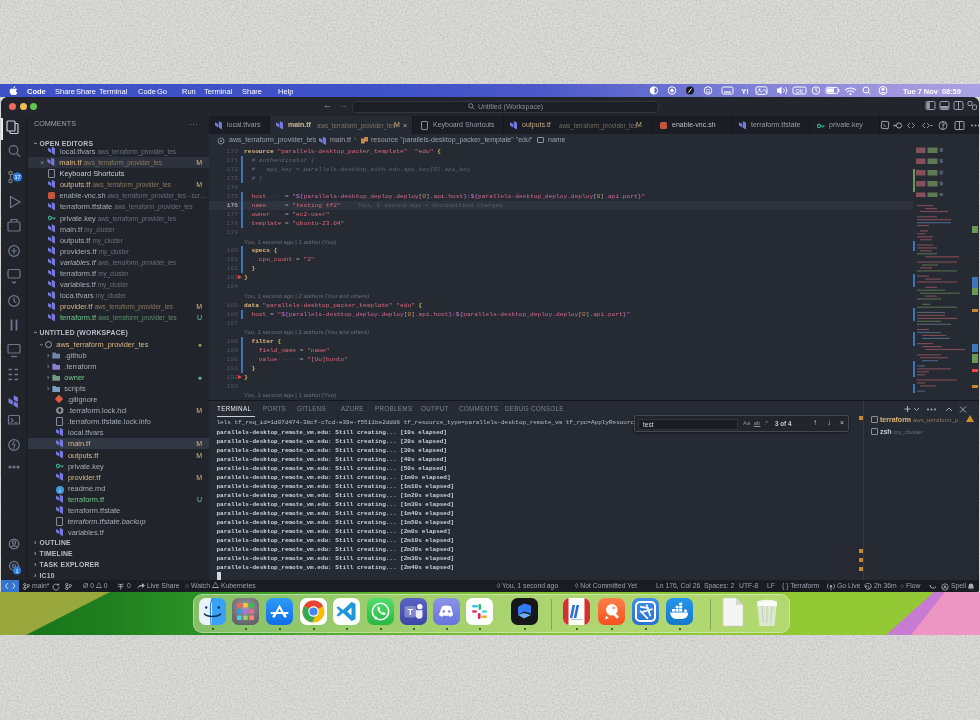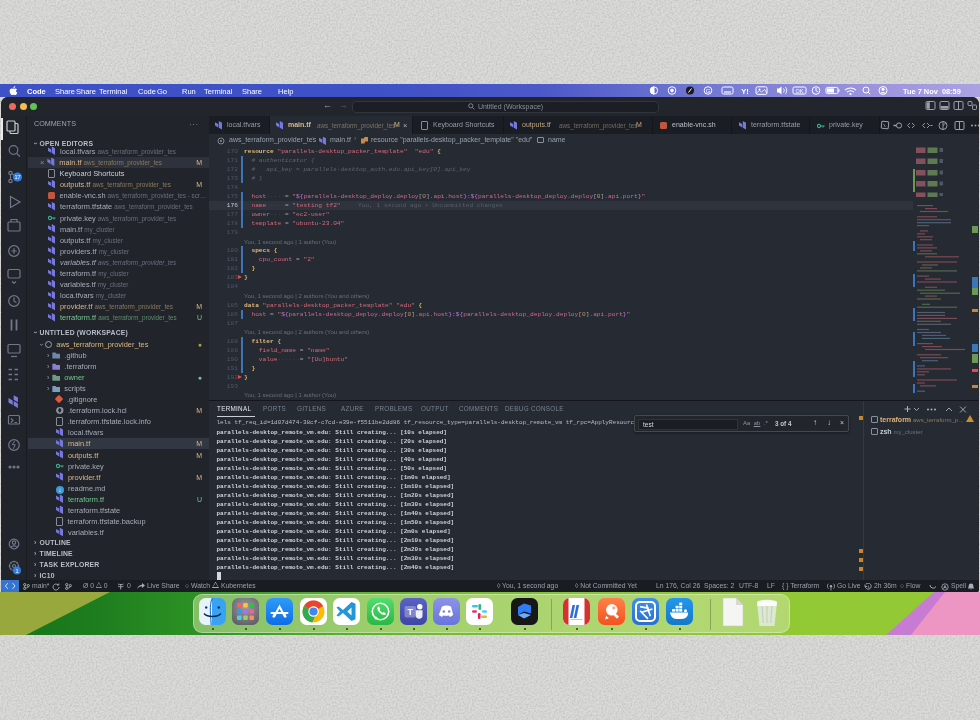--- a/index.html
+++ b/index.html
@@ -410,21 +410,21 @@
     <div class="srow" style="top:322.4px;padding-left:28px;"><span class="tf"></span><span class="orange">main.tf</span><span class="badge orange">M</span></div>
     <div class="srow" style="top:333.5px;padding-left:28px;"><span class="tf"></span><span class="orange">outputs.tf</span><span class="badge orange">M</span></div>
     <div class="srow" style="top:344.6px;padding-left:28px;"><span style="display:inline-block;width:8px;height:5px;vertical-align:0px;margin-right:4px;"><svg width="8" height="6" viewBox="0 0 8 6">
             <circle cx="2" cy="3" r="1.6" fill="none" stroke="#3fae8f" stroke-width="1.1"></circle>
             <path d="M3.6 3h4M6 3v1.6" stroke="#3fae8f" stroke-width="1.1" fill="none"></path>
           </svg></span>private.key</div>
     <div class="srow" style="top:355.7px;padding-left:28px;"><span class="tf"></span><span class="orange">provider.tf</span><span class="badge orange">M</span></div>
     <div class="srow" style="top:366.8px;padding-left:28px;"><span style="display:inline-block;width:8px;height:8px;background:#3f9bd8;border-radius:50%;vertical-align:-1.5px;margin-right:4px;text-align:center;color:#fff;font-size:6px;line-height:8px;font-weight:bold;">↓</span>readme.md</div>
     <div class="srow" style="top:377.9px;padding-left:28px;"><span class="tf"></span><span class="green">terraform.tf</span><span class="badge green">U</span></div>
     <div class="srow" style="top:389px;padding-left:28px;"><span class="tf"></span>terraform.tfstate</div>
-    <div class="srow" style="top:400.1px;padding-left:28px;"><span class="fico"></span>terraform.tfstate.backup</div>
+    <div class="srow" style="top:400.1px;padding-left:28px;font-style:italic;"><span class="fico"></span>terraform.tfstate.backup</div>
     <div class="srow" style="top:411.2px;padding-left:28px;"><span class="tf"></span>variables.tf</div>
     <div class="shead" style="top:420.5px;"><span class="chev">›</span>OUTLINE</div>
     <div class="shead" style="top:431.5px;"><span class="chev">›</span>TIMELINE</div>
     <div class="shead" style="top:442.5px;"><span class="chev">›</span>TASK EXPLORER</div>
     <div class="shead" style="top:453.5px;"><span class="chev">›</span>IC10</div>
   </div>
   <div id="tabbar">
     <div class="tab" style="left:0;width:61px;">
         <span style="position:absolute;left:6px;top:5px;" class="tf"></span>
         <span style="position:absolute;left:18px;top:5px;color:#969da8;">local.tfvars</span>

